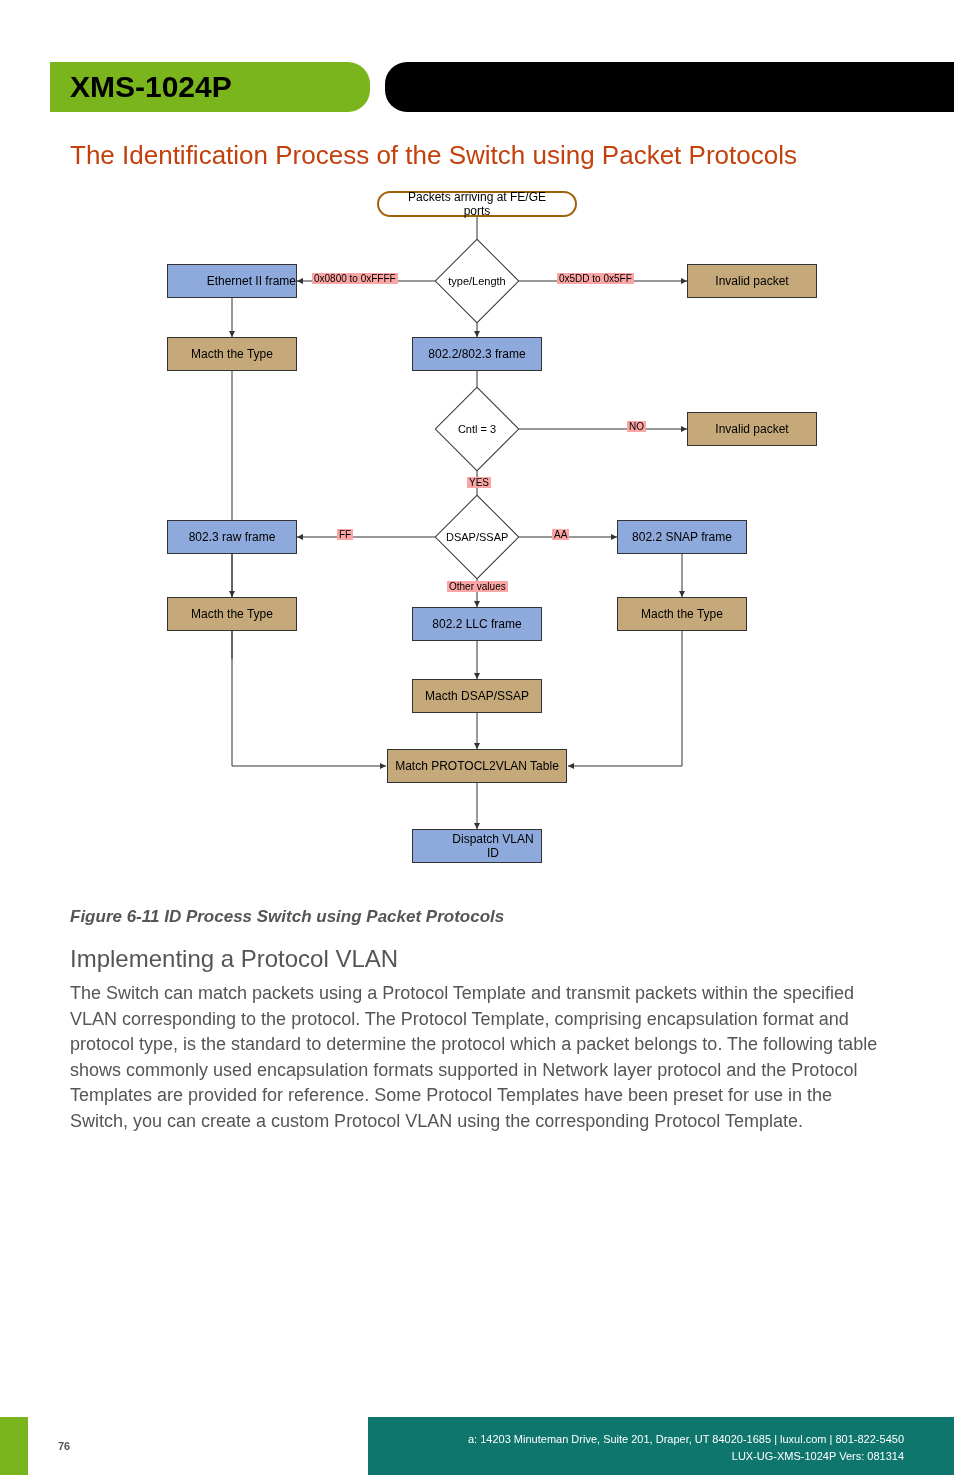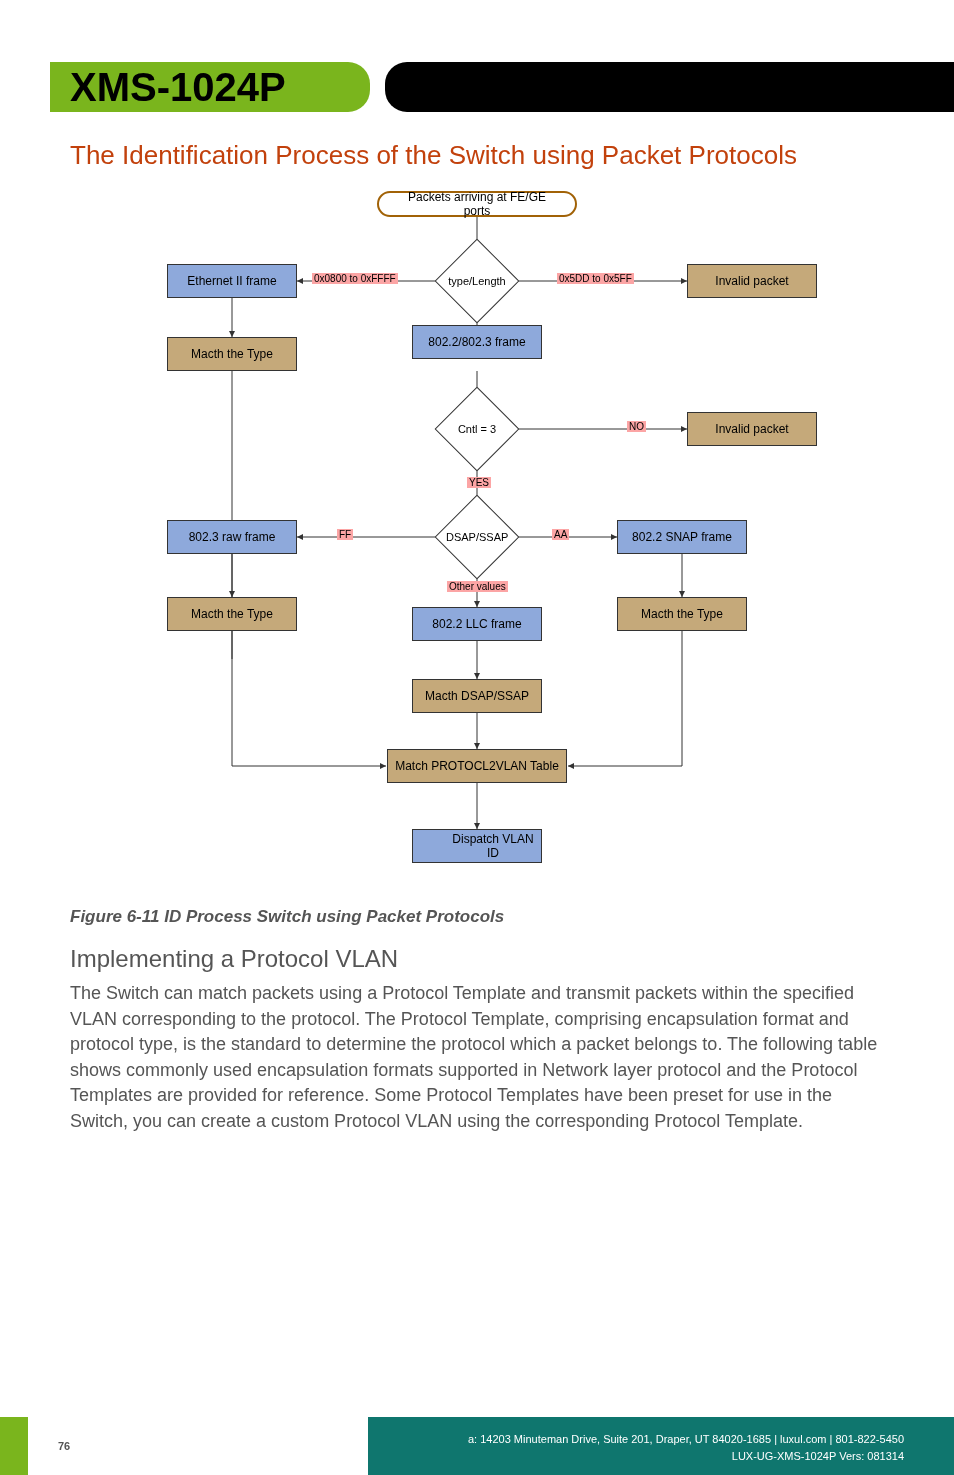--- a/index.html
+++ b/index.html
@@ -16,21 +16,21 @@
     top: 62px;
     left: 50px;
     right: 0;
     height: 50px;
     display: flex;
   }
   .header-green {
     background: #7ab51d;
     color: #000;
     font-weight: 700;
-    font-size: 40px;
+    font-size: 30px;
     padding: 8px 60px 8px 20px;
     border-radius: 0 22px 22px 0;
     display: flex;
     align-items: center;
     width: 320px;
     text-align: right;
   }
   .header-black {
     background: #000;
     flex: 1;
@@ -229,30 +229,30 @@
     </svg>
 
     <div class="fc-node fc-start" style="left:280px; top:2px; width:200px;">
       <span>Packets arriving at FE/GE ports</span>
     </div>
 
     <div class="fc-node fc-diamond" style="left:350px; top:62px;">
       <span>type/Length</span>
     </div>
 
-    <div class="fc-node fc-box-blue" style="left:70px; top:75px;">
+    <div class="fc-node fc-box-blue" style="left:70px; top:75px;justify-content:flex-end;">
       <span>Ethernet II frame</span>
     </div>
     <div class="fc-node fc-box-tan" style="left:590px; top:75px;">
       <span>Invalid packet</span>
     </div>
     <div class="fc-node fc-box-tan" style="left:70px; top:148px;">
       <span>Macth the Type</span>
     </div>
-    <div class="fc-node fc-box-blue" style="left:315px; top:136px;">
+    <div class="fc-node fc-box-blue" style="left:315px; top:148px;">
       <span>802.2/802.3 frame</span>
     </div>
 
     <div class="fc-node fc-diamond" style="left:350px; top:210px;">
       <span>Cntl = 3</span>
     </div>
     <div class="fc-node fc-box-tan" style="left:590px; top:223px;">
       <span>Invalid packet</span>
     </div>
 

